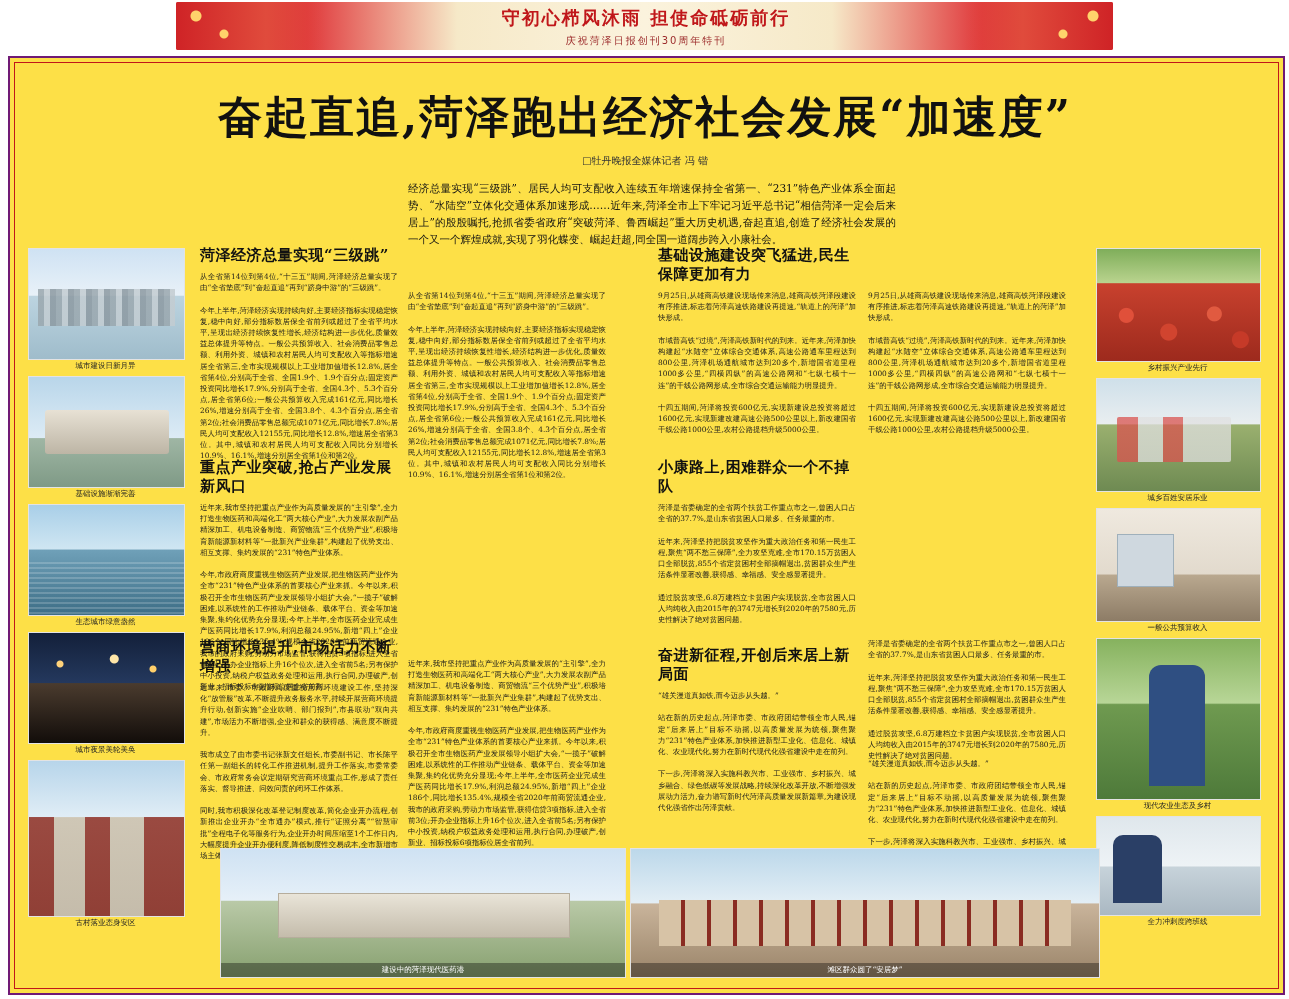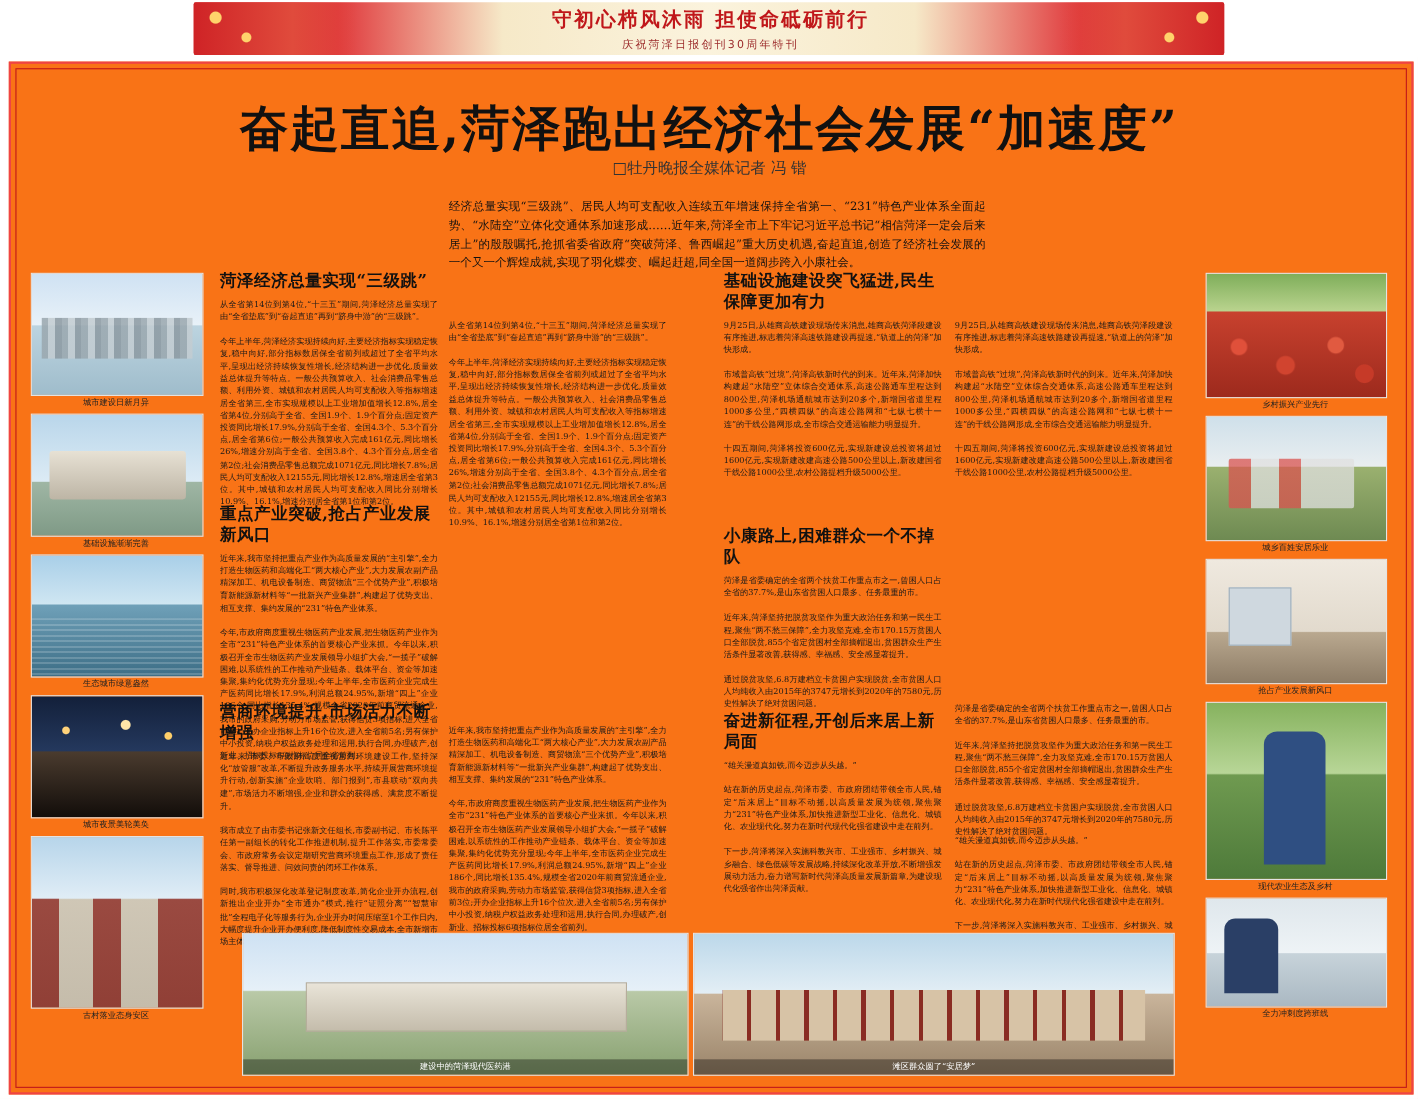--- a/index.html
+++ b/index.html
@@ -35,27 +35,27 @@
   .mh-slogan{position:absolute;left:150px;top:1px;width:640px;height:30px;display:flex;align-items:center;justify-content:center;gap:26px;
     font-family:"DejaVu Serif","Liberation Serif",serif;font-size:18px;font-weight:bold;color:#c0171a;letter-spacing:2px;}
   .mh-sub{position:absolute;left:150px;top:31px;width:640px;height:16px;display:flex;align-items:center;justify-content:center;
     font-size:10px;color:#9c2b2b;letter-spacing:2px;}
   .mh-right{position:absolute;left:1118px;top:2px;width:168px;height:48px;display:flex;align-items:center;justify-content:flex-end;}
   .mh-contact{font-size:6px;line-height:9px;color:#444;text-align:right;margin-right:6px;}
   .pagenum-box2{width:42px;height:40px;background:#b2181a;color:#fff;display:flex;align-items:center;justify-content:center;
     font-family:"DejaVu Serif","Liberation Serif",serif;font-size:24px;font-weight:bold;border-radius:2px;}
 
   
-  .frame{position:absolute;left:8px;top:56px;width:1273px;height:935px;border:2px solid #ef4444;background:#f97316;}
+  .frame{position:absolute;left:8px;top:56px;width:1273px;height:935px;border:2px solid #701a75;background:#fde047;}
   .frame-inner{position:absolute;left:4px;top:4px;right:4px;bottom:4px;border:1px solid #c0171a;}
 
   
   .headline{position:absolute;left:60px;top:30px;width:1150px;text-align:center;
     font-family:"DejaVu Serif","Liberation Serif",serif;font-size:44px;font-weight:bold;color:#111;letter-spacing:2px;}
-  .byline{position:absolute;left:60px;top:86px;width:1150px;text-align:center;font-size:14px;color:#333;}
+  .byline{position:absolute;left:60px;top:96px;width:1150px;text-align:center;font-size:10px;color:#333;}
 
   
   .lead{position:absolute;left:398px;top:122px;width:488px;font-size:10.5px;line-height:17px;color:#111;text-align:justify;
     font-family:"DejaVu Serif","Liberation Serif",serif;}
 
   
   .sec-title{font-family:"DejaVu Serif","Liberation Serif",serif;font-size:15px;font-weight:bold;color:#111;margin:0 0 6px 0;letter-spacing:.5px;}
   .colblock{position:absolute;font-family:"DejaVu Serif","Liberation Serif",serif;}
   .coltext{font-size:7.4px;line-height:11.2px;text-align:justify;color:#1a1a1a;column-gap:12px;}
 
@@ -83,21 +83,21 @@
   .ph-fruit:after{content:"";position:absolute;left:0;top:32%;width:100%;height:68%;
     background:radial-gradient(circle at 18% 40%,#e0503a 0 7px,transparent 8px),
                radial-gradient(circle at 44% 62%,#d1442f 0 8px,transparent 9px),
                radial-gradient(circle at 72% 38%,#e15a40 0 7px,transparent 8px),
                radial-gradient(circle at 88% 72%,#c63a28 0 8px,transparent 9px);}
   .ph-park{background:linear-gradient(180deg,#cfe0ea 0%,#e9eef0 40%,#9ab06f 41%,#6e8a52 100%);}
   .ph-park:after{content:"";position:absolute;left:12%;top:34%;width:70%;height:40%;
     background:linear-gradient(90deg,#d9534f 0 18%,#e0e0e0 18% 40%,#d9534f 40% 58%,#e0e0e0 58% 100%);opacity:.75;border-radius:2px;}
   .ph-room{background:linear-gradient(180deg,#efe9df 0%,#e2dacd 58%,#b9a88f 59%,#8d7c66 100%);}
   .ph-room:after{content:"";position:absolute;left:12%;top:22%;width:34%;height:46%;background:#cfd8df;border:1px solid #9fb0bb;}
-  .ph-house{background:linear-gradient(180deg,#bcd8ea 0%,#e3eef5 42%,#c9b49b 43%,#9a8469 100%);}
+  .ph-house{background:linear-gradient(180deg,#bcd8ea 0%,#e3eef5 42%,#c9b49b 43%,#9a8469 100%);padding-left:32px;}
   .ph-house:after{content:"";position:absolute;left:6%;top:40%;width:88%;height:36%;
     background:repeating-linear-gradient(90deg,#d7c3a6 0 22px,#8a2c22 22px 26px);}
   .ph-worker{background:linear-gradient(180deg,#86b25e 0%,#b8d697 40%,#6f9a50 41%,#4e7a3a 100%);}
   .ph-worker:after{content:"";position:absolute;left:32%;top:16%;width:34%;height:76%;background:#2f4f82;border-radius:12px 12px 0 0;}
   .ph-lab{background:linear-gradient(180deg,#dfe7ec 0%,#eef3f6 50%,#c7d3da 51%,#aab8c2 100%);}
   .ph-lab:after{content:"";position:absolute;left:10%;top:18%;width:30%;height:70%;background:#2a3f66;border-radius:10px 10px 0 0;}
   .ph-hosp{background:linear-gradient(180deg,#cfe2f3 0%,#e6f0f8 40%,#b9c9a7 41%,#87a06f 100%);}
   .ph-hosp:after{content:"";position:absolute;left:14%;top:34%;width:72%;height:34%;
     background:linear-gradient(180deg,#e9e4d8,#c4bcab);border:1px solid #b6ad9c;}
   .ph-street{background:linear-gradient(180deg,#b7d5ea 0%,#e0edf6 36%,#cfcabd 37%,#9c9486 100%);}
@@ -145,21 +145,21 @@
     <div class="photo ph-street" style="left:18px;top:702px;width:155px;height:155px;"></div>
     <div class="cap" style="left:18px;top:860px;width:155px;">古村落业态身安区</div>
 
     <div class="photo ph-fruit" style="left:1086px;top:190px;width:163px;height:112px;"></div>
     <div class="cap" style="left:1086px;top:305px;width:163px;">乡村振兴产业先行</div>
 
     <div class="photo ph-park" style="left:1086px;top:320px;width:163px;height:112px;"></div>
     <div class="cap" style="left:1086px;top:435px;width:163px;">城乡百姓安居乐业</div>
 
     <div class="photo ph-room" style="left:1086px;top:450px;width:163px;height:112px;"></div>
-    <div class="cap" style="left:1086px;top:565px;width:163px;">抢占产业发展新风口</div>
+    <div class="cap" style="left:1086px;top:565px;width:163px;">一般公共预算收入</div>
 
     <div class="photo ph-worker" style="left:1086px;top:580px;width:163px;height:160px;"></div>
     <div class="cap" style="left:1086px;top:743px;width:163px;">现代农业生态及乡村</div>
 
     <div class="photo ph-lab" style="left:1086px;top:758px;width:163px;height:98px;"></div>
     <div class="cap" style="left:1086px;top:859px;width:163px;">全力冲刺度跨班线</div>
 
     <div class="colblock" style="left:190px;top:188px;width:198px;">
       <div class="sec-title">菏泽经济总量实现“三级跳”</div>
       <div class="coltext" style="height:200px;white-space:pre-wrap;">从全省第14位到第4位,“十三五”期间,菏泽经济总量实现了由“全省垫底”到“奋起直追”再到“跻身中游”的“三级跳”。
@@ -205,21 +205,21 @@
     </div>
 
     <div class="colblock" style="left:858px;top:232px;width:198px;">
       <div class="coltext" style="height:340px;white-space:pre-wrap;">9月25日,从雄商高铁建设现场传来消息,雄商高铁菏泽段建设有序推进,标志着菏泽高速铁路建设再提速,“轨道上的菏泽”加快形成。
 
 市域普高铁“过境”,菏泽高铁新时代的到来。近年来,菏泽加快构建起“水陆空”立体综合交通体系,高速公路通车里程达到800公里,菏泽机场通航城市达到20多个,新增国省道里程1000多公里,“四横四纵”的高速公路网和“七纵七横十一连”的干线公路网形成,全市综合交通运输能力明显提升。
 
 十四五期间,菏泽将投资600亿元,实现新建设总投资将超过1600亿元,实现新建改建高速公路500公里以上,新改建国省干线公路1000公里,农村公路提档升级5000公里。</div>
     </div>
 
-    <div class="colblock" style="left:648px;top:420px;width:198px;">
+    <div class="colblock" style="left:648px;top:400px;width:198px;">
       <div class="sec-title">小康路上,困难群众一个不掉队</div>
       <div class="coltext" style="height:150px;white-space:pre-wrap;">菏泽是省委确定的全省两个扶贫工作重点市之一,曾困人口占全省的37.7%,是山东省贫困人口最多、任务最重的市。
 
 近年来,菏泽坚持把脱贫攻坚作为重大政治任务和第一民生工程,聚焦“两不愁三保障”,全力攻坚克难,全市170.15万贫困人口全部脱贫,855个省定贫困村全部摘帽退出,贫困群众生产生活条件显著改善,获得感、幸福感、安全感显著提升。
 
 通过脱贫攻坚,6.8万建档立卡贫困户实现脱贫,全市贫困人口人均纯收入由2015年的3747元增长到2020年的7580元,历史性解决了绝对贫困问题。</div>
     </div>
 
     <div class="colblock" style="left:858px;top:580px;width:198px;">
       <div class="coltext" style="height:120px;white-space:pre-wrap;">菏泽是省委确定的全省两个扶贫工作重点市之一,曾困人口占全省的37.7%,是山东省贫困人口最多、任务最重的市。

